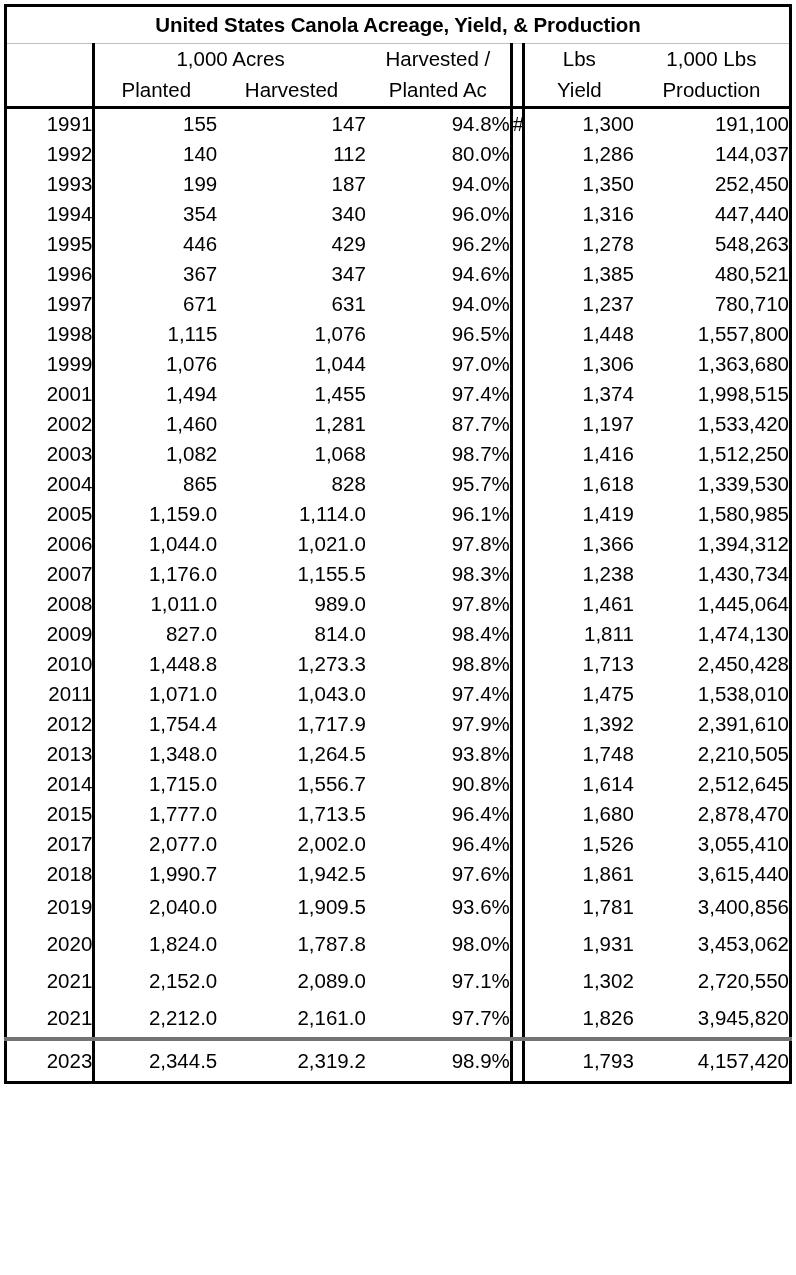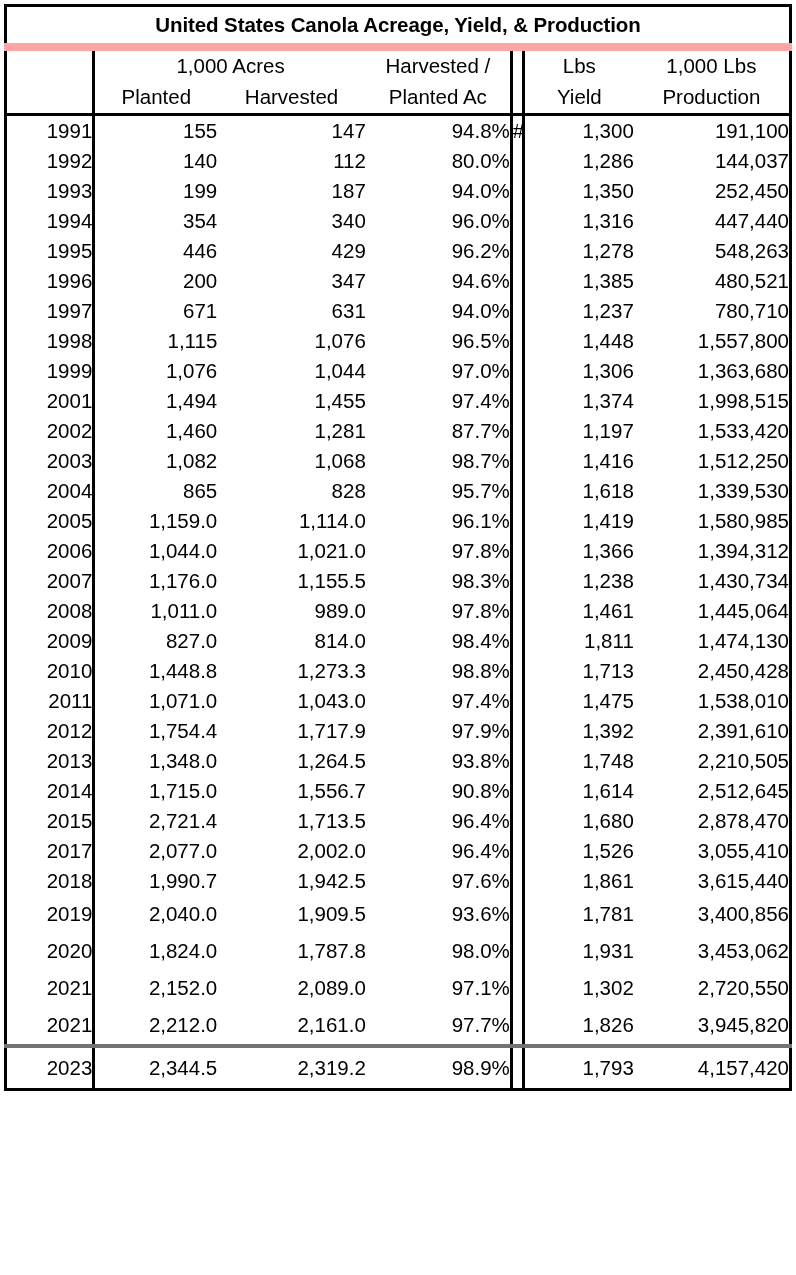--- a/index.html
+++ b/index.html
@@ -34,21 +34,21 @@
     line-height: 1;
     white-space: nowrap;
   }
 
   
   .title-cell {
     height: 36px;
     text-align: center;
     font-weight: bold;
     font-size: 23px;
-    border-bottom: 8px solid #fca5a5;
+    border-bottom: 1px solid #fca5a5;
     letter-spacing: -0.1px;
   }
 
   
   .hdr {
     height: 31px;
     text-align: center;
     font-size: 20.5px;
   }
   .hdr-bot { border-bottom: 3px solid #000; }
@@ -158,21 +158,21 @@
           <td class="yr vr-after-year">1995</td>
           <td class="r">446</td>
           <td class="r">429</td>
           <td class="r">96.2%</td>
           <td class="sep-left sep-gap sepmark"></td>
           <td class="r">1,278</td>
           <td class="r">548,263</td>
         </tr>
         <tr class="row">
           <td class="yr vr-after-year">1996</td>
-          <td class="r">200</td>
+          <td class="r">367</td>
           <td class="r">347</td>
           <td class="r">94.6%</td>
           <td class="sep-left sep-gap sepmark"></td>
           <td class="r">1,385</td>
           <td class="r">480,521</td>
         </tr>
         <tr class="row">
           <td class="yr vr-after-year">1997</td>
           <td class="r">671</td>
           <td class="r">631</td>
@@ -320,21 +320,21 @@
           <td class="yr vr-after-year">2014</td>
           <td class="r">1,715.0</td>
           <td class="r">1,556.7</td>
           <td class="r">90.8%</td>
           <td class="sep-left sep-gap sepmark"></td>
           <td class="r">1,614</td>
           <td class="r">2,512,645</td>
         </tr>
         <tr class="row">
           <td class="yr vr-after-year">2015</td>
-          <td class="r">2,721.4</td>
+          <td class="r">1,777.0</td>
           <td class="r">1,713.5</td>
           <td class="r">96.4%</td>
           <td class="sep-left sep-gap sepmark"></td>
           <td class="r">1,680</td>
           <td class="r">2,878,470</td>
         </tr>
         <tr class="row">
           <td class="yr vr-after-year">2017</td>
           <td class="r">2,077.0</td>
           <td class="r">2,002.0</td>

